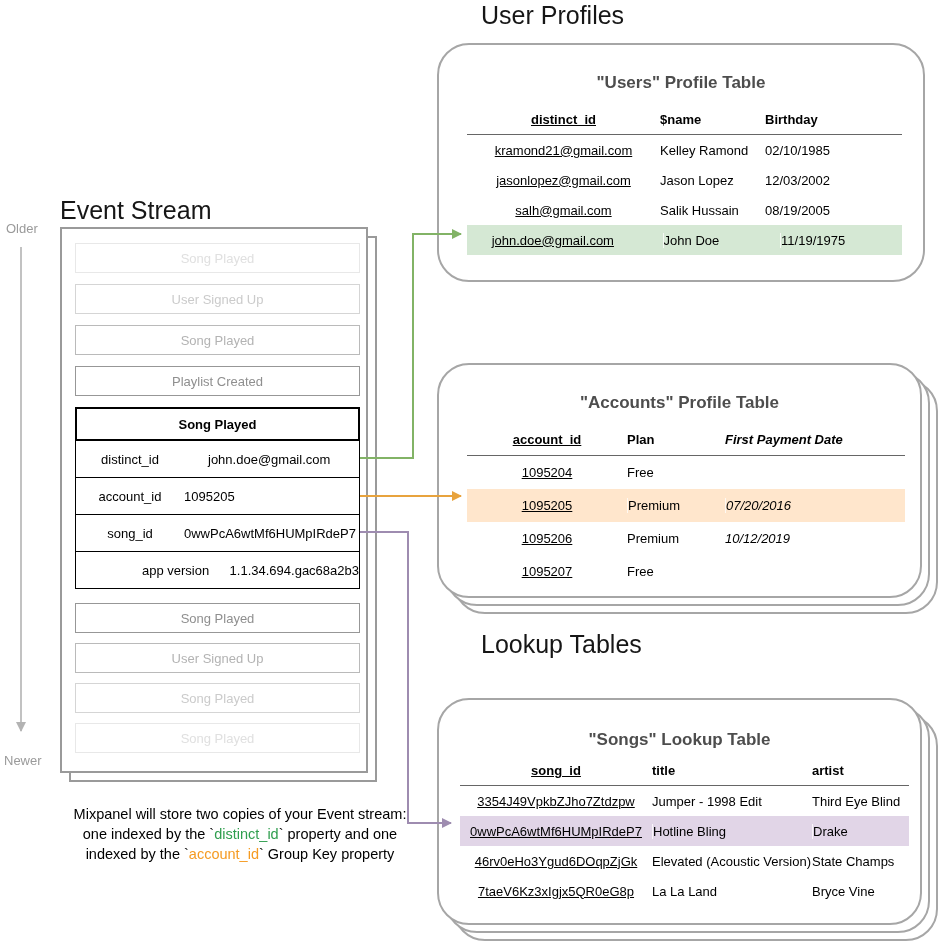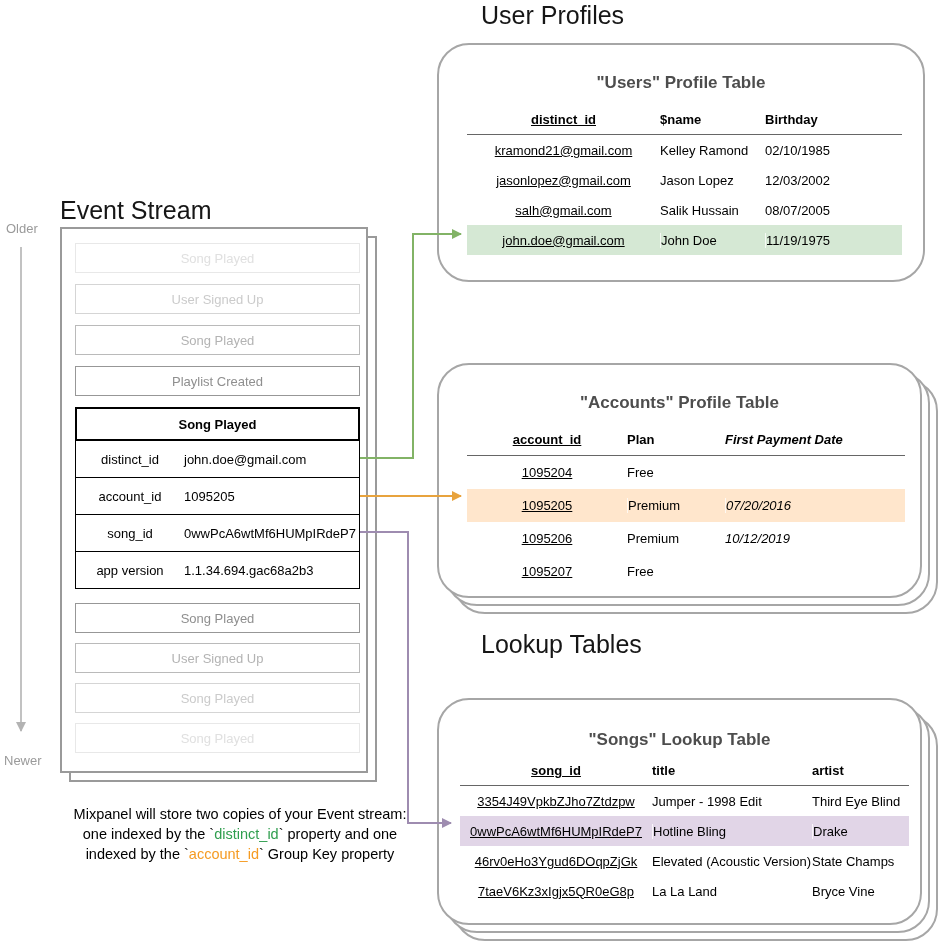--- a/index.html
+++ b/index.html
@@ -13,21 +13,21 @@
   .card{position:absolute;background:#fff;border:2px solid #a6a6a6;border-radius:32px;}
   .tbl-heading{position:absolute;left:0;width:100%;text-align:center;
                font-size:17px;font-weight:bold;color:#4d4d4d;}
 
   
   .tbl{position:absolute;}
   .trow{display:flex;align-items:center;}
   .thead-row{font-weight:bold;border-bottom:1px solid #666;}
   .cell{font-size:13px;overflow:hidden;white-space:nowrap;}
   .u{text-decoration:underline;}
-  .bg-green{background:#d5e8d4;}
+  .bg-green{background:#d5e8d4;gap:24px;}
   .bg-orange{background:#ffe6cc;}
   .bg-purple{background:#e1d5e7;}
   .trow.hl .cell + .cell{border-left:1px solid rgba(255,255,255,.75);}
 
   .users-tbl{left:28px;top:60px;width:435px;}
   .users-tbl .thead-row{height:26px;}
   .users-tbl .trow{height:30px;}
   .users-tbl .c1{width:193px;text-align:center;}
   .users-tbl .c2{width:105px;}
   .users-tbl .c3{width:137px;}
@@ -107,21 +107,21 @@
     <span class="v">john.doe@gmail.com</span>
   </div>
   <div class="prop bg-orange" style="top:477px;">
     <span class="k">account_id</span>
     <span class="v">1095205</span>
   </div>
   <div class="prop bg-purple" style="top:514px;">
     <span class="k">song_id</span>
     <span class="v">0wwPcA6wtMf6HUMpIRdeP7</span>
   </div>
-  <div class="prop" style="top:551px;">
+  <div class="prop" style="top:551px;justify-content:flex-end;">
     <span class="k">app version</span>
     <span class="v">1.1.34.694.gac68a2b3</span>
   </div>
 
   <div class="ev f1" style="top:603px;">
       <span>Song Played</span>
     </div>
   <div class="ev f2" style="top:643px;">
       <span>User Signed Up</span>
     </div>
@@ -146,21 +146,21 @@
         <div class="cell c3">02/10/1985</div>
       </div>
       <div class="trow">
         <div class="cell c1 u">jasonlopez@gmail.com</div>
         <div class="cell c2">Jason Lopez</div>
         <div class="cell c3">12/03/2002</div>
       </div>
       <div class="trow">
         <div class="cell c1 u">salh@gmail.com</div>
         <div class="cell c2">Salik Hussain</div>
-        <div class="cell c3">08/07/2005</div>
+        <div class="cell c3">08/19/2005</div>
       </div>
       <div class="trow hl bg-green">
         <div class="cell c1 u">john.doe@gmail.com</div>
         <div class="cell c2">John Doe</div>
         <div class="cell c3">11/19/1975</div>
       </div>
     </div>
   </div>
 
   <div class="card" style="left:453px;top:379px;width:485px;height:235px;"></div>

